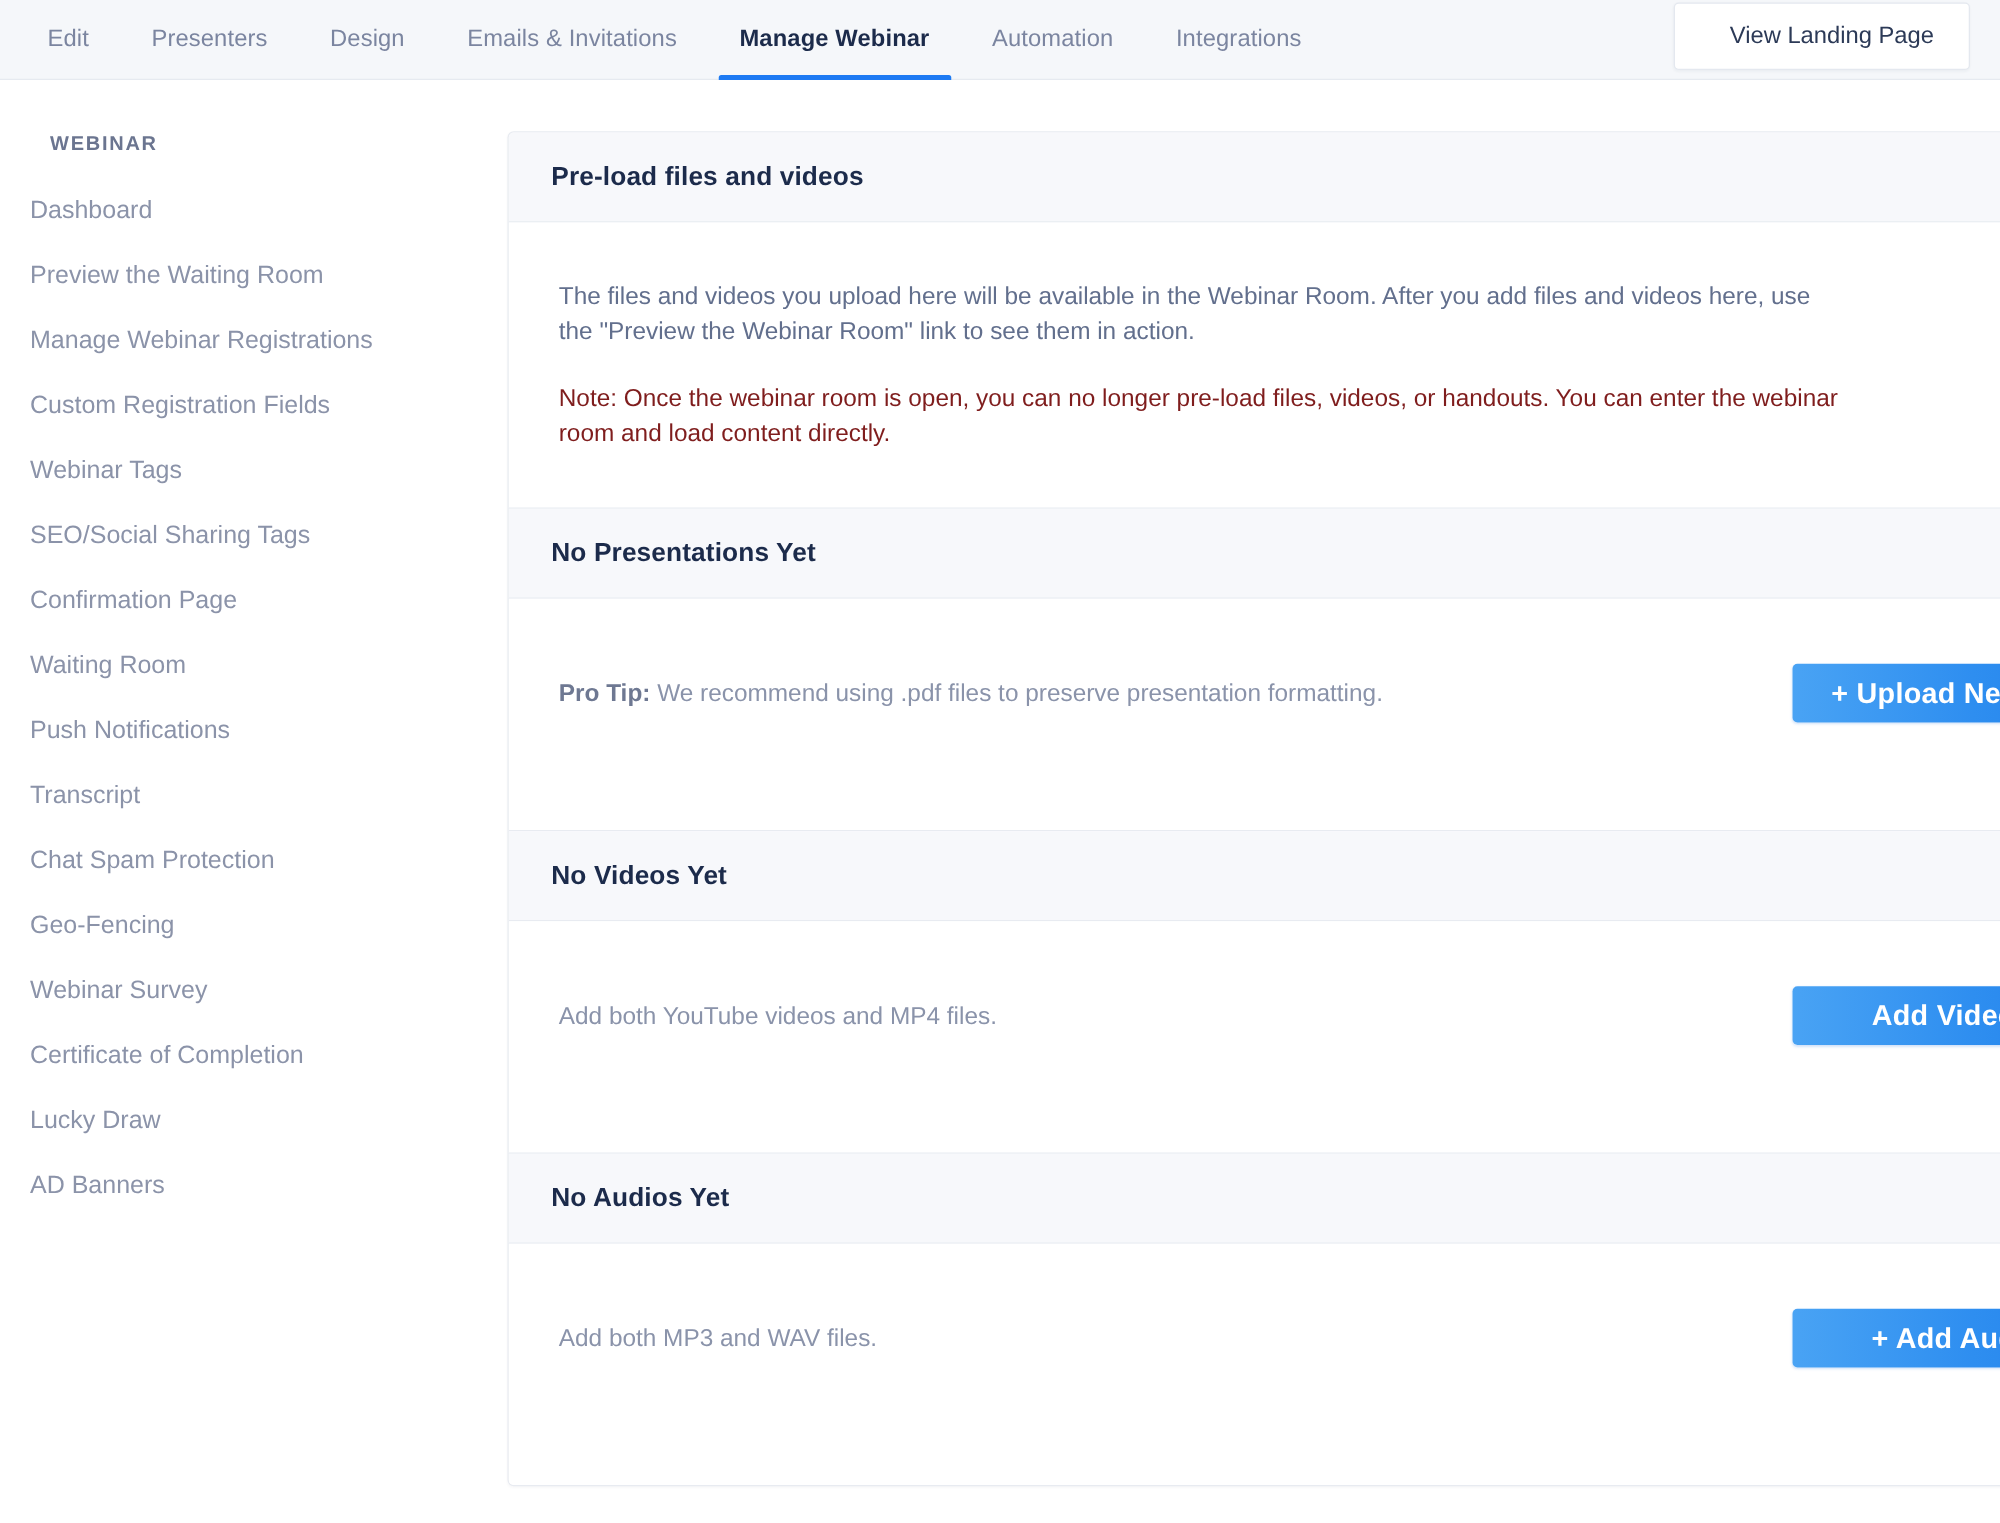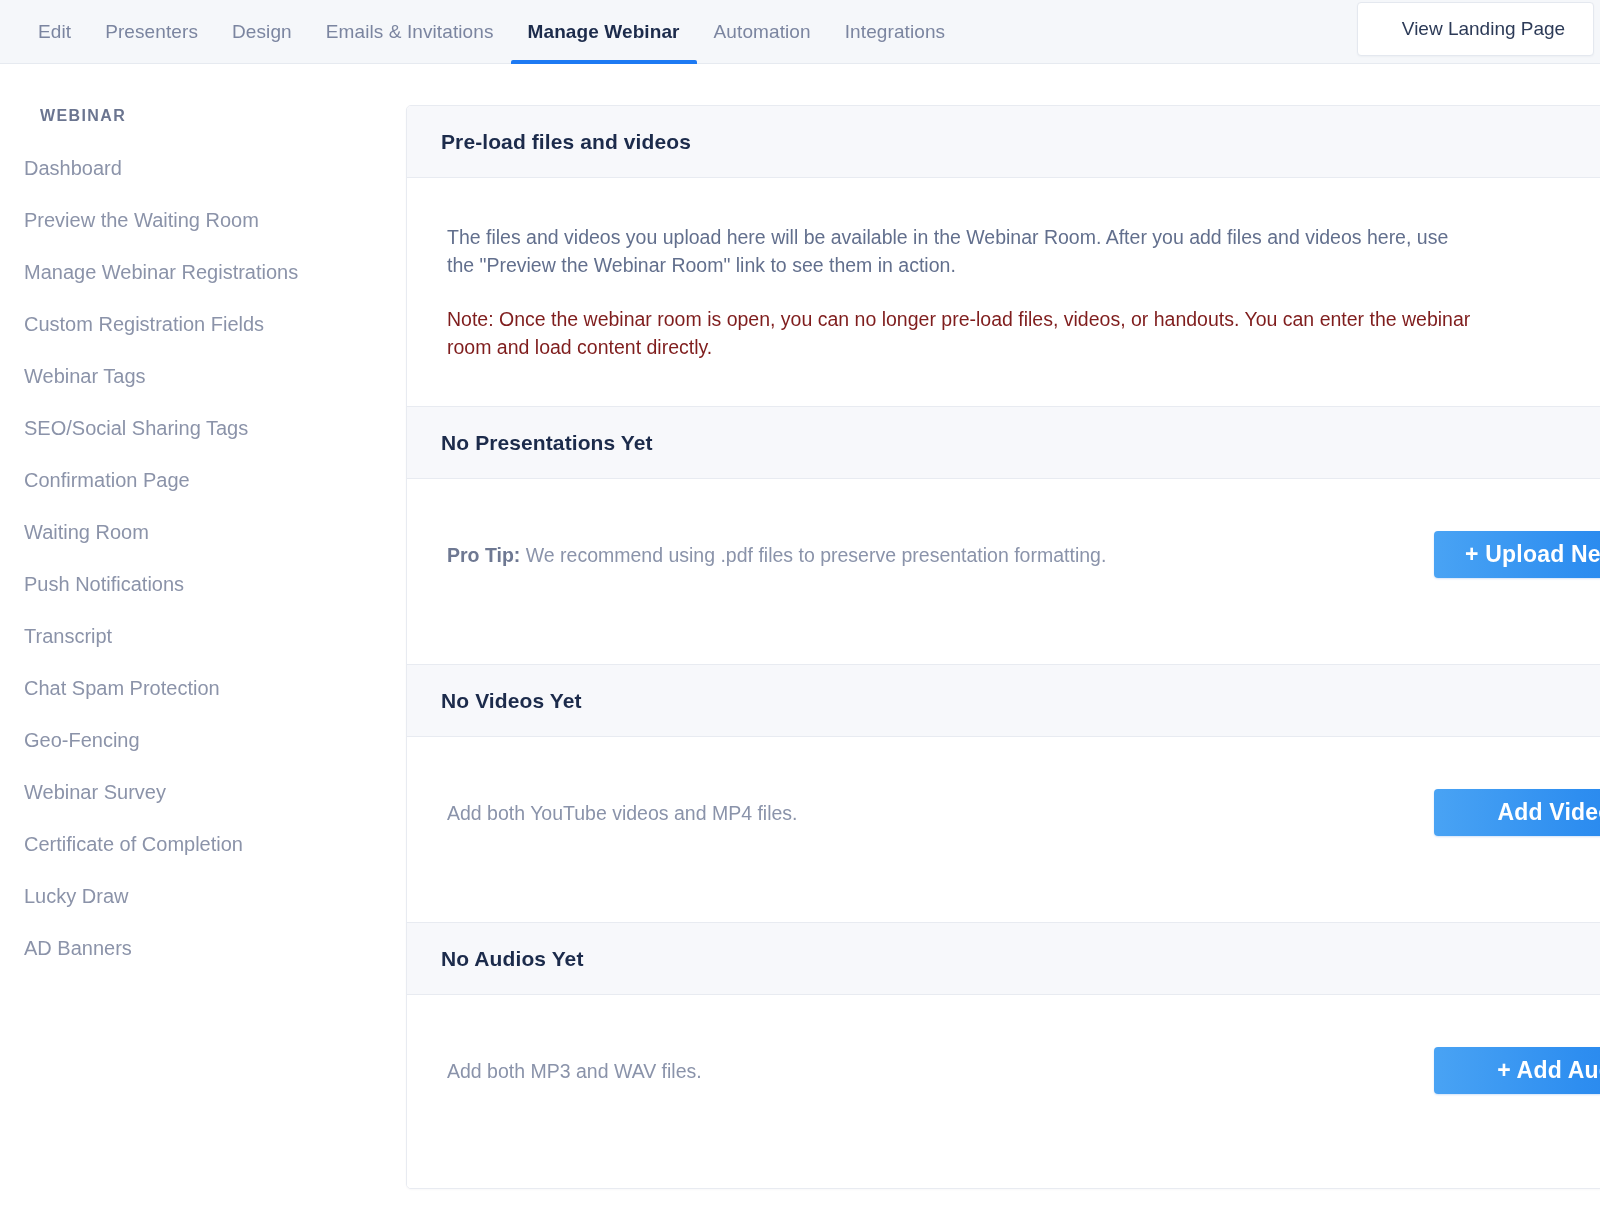--- a/index.html
+++ b/index.html
@@ -19,21 +19,21 @@
     background: #f5f7fa;
     border-bottom: 1px solid #e6eaf0;
     display: flex;
     align-items: center;
   }
   .tabs {
     display: flex;
     align-items: center;
     height: 64px;
     padding-left: 38px;
-    gap: 0;
+    gap: 16px;
   }
   .tab {
     position: relative;
     height: 64px;
     display: flex;
     align-items: center;
     padding: 0 17px;
     font-size: 19px;
     color: #7b85a0;
     letter-spacing: 0.1px;
@@ -51,21 +51,21 @@
     left: 0;
     right: 0;
     bottom: 0;
     height: 4px;
     background: #1d7af3;
     border-radius: 2px 2px 0 0;
   }
 
   .landing-btn {
     position: absolute;
-    right: 6px;
+    right: 24px;
     top: 2px;
     width: 237px;
     height: 54px;
     background: #ffffff;
     border: 1px solid #e4e8ef;
     border-radius: 4px;
     display: flex;
     align-items: center;
     justify-content: center;
     font-size: 19px;

